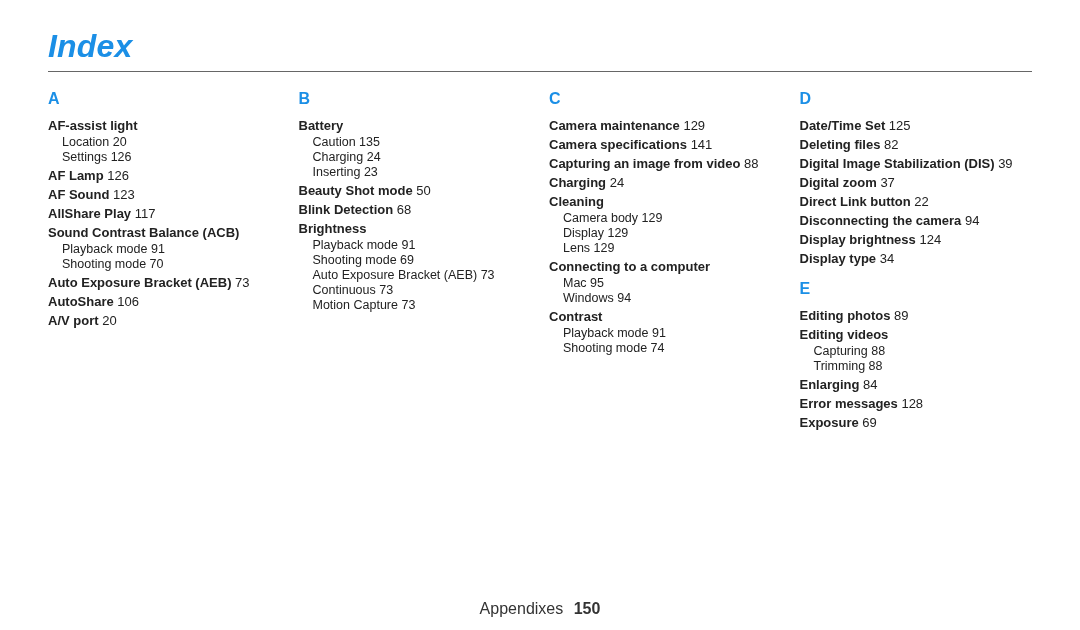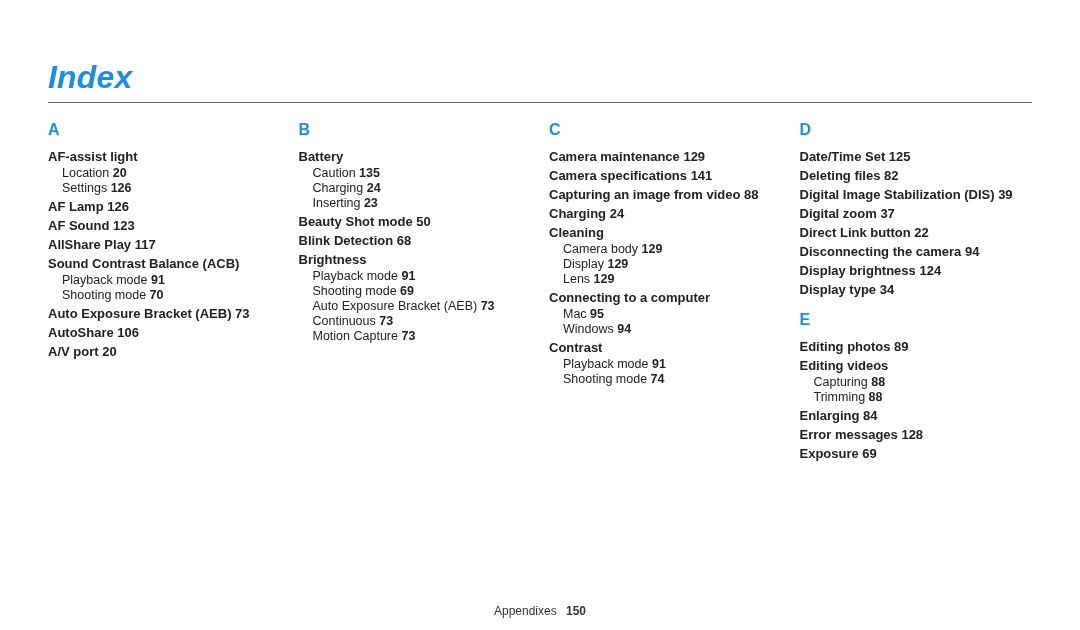--- a/index.html
+++ b/index.html
@@ -8,21 +8,20 @@
     width: 1080px;
     height: 630px;
     font-family: "Segoe UI", "Helvetica Neue", Arial, sans-serif;
     background: #fff;
     color: #222;
     box-sizing: border-box;
     position: relative;
   }
   .page {
     padding: 28px 48px 0 48px;
-    margin-top: 31px;
   }
   .title {
     font-size: 32px;
     font-weight: 700;
     color: #1b8fe6;
     margin: 0 0 6px 0;
     font-style: italic;
     letter-spacing: .2px;
   }
   .rule {
@@ -45,27 +44,27 @@
   .topic {
     font-weight: 700;
     font-size: 13px;
     margin: 4px 0 2px 0;
   }
   .sub {
     font-weight: 400;
     font-size: 12.5px;
     margin: 1px 0 1px 14px;
   }
-  .pg { font-weight: 700; }
+  .pg { font-weight: 400; }
   .footer {
     position: absolute;
     bottom: 12px;
     left: 0; right: 0;
     text-align: center;
-    font-size: 12px;
+    font-size: 16px;
     color: #333;
   }
   .footer .sec { font-weight: 400; }
   .footer .num { font-weight: 700; margin-left: 6px; }
 </style>
 </head>
 <body>
 
 <div class="page">
   <h1 class="title">Index</h1>

